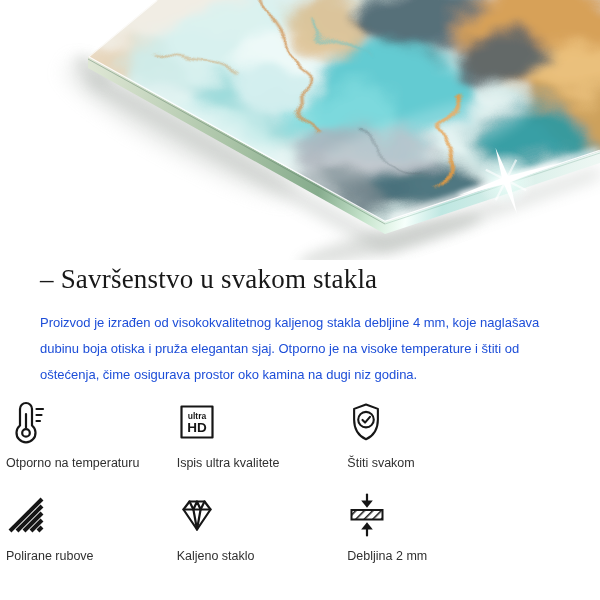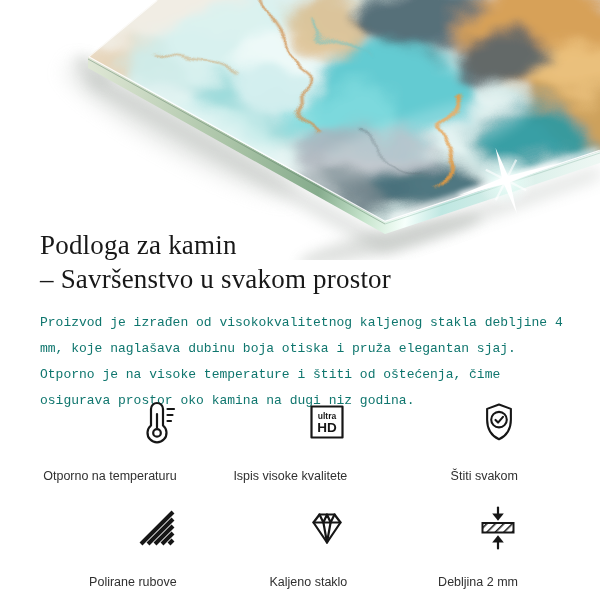--- a/index.html
+++ b/index.html
@@ -24,39 +24,38 @@
     font-weight:400;
     font-size:27px;
     line-height:34px;
     color:#181818;
     letter-spacing:.2px;
   }
   .content p{
     margin:14px 0 0 0;
     font-size:13px;
     line-height:26px;
-    color:#0f766e;
-    font-family:Liberation Mono, monospace;
+    color:#1d4ed8;
   }
   
   .features{
     position:absolute;left:6px;top:399px;width:512px;
     display:grid;
     grid-template-columns:repeat(3,1fr);
     row-gap:22px;
   }
   .feature{
-    display:flex;flex-direction:column;align-items:flex-end;
+    display:flex;flex-direction:column;align-items:flex-start;
   }
   .icon-box{
     height:46px;display:flex;align-items:center;justify-content:center;
   }
   .icon-box svg{display:block;}
   .feature-label{
-    margin-top:24px;
+    margin-top:11px;
     font-size:12.5px;
     color:#303030;
     white-space:nowrap;
   }
   .ic{stroke:#161616;fill:none;stroke-width:2.2;stroke-linecap:round;stroke-linejoin:round;}
   .ic-fill{fill:#161616;stroke:none;}
   .hd-small{font-family:"Liberation Sans",sans-serif;font-weight:700;font-size:8.5px;fill:#161616;}
   .hd-big{font-family:"Liberation Sans",sans-serif;font-weight:700;font-size:13.5px;fill:#161616;}
 </style>
 </head>
@@ -163,22 +162,22 @@
       <circle r="30" fill="url(#glow)" opacity="0.95"></circle>
       <path d="M-50,0 L-3.2,-3.2 L0,-34 L3.2,-3.2 L52,0 L3.2,3.4 L0,36 L-3.2,3.4 Z" fill="#ffffff" opacity="0.97"></path>
       <path d="M-16,-16 L16,16 M16,-16 L-16,16" stroke="#ffffff" stroke-width="2.2" opacity="0.6" fill="none"></path>
       <circle r="2.5" fill="#ffffff"></circle>
     </g>
   </svg>
 </div>
 
 <div class="content">
   <h1>
-    <span>Podloga za kamin</span><br>
-    <span>– Savršenstvo u svakom prostor</span>
+    <br>
+    <span>– Savršenstvo u svakom stakla</span>
   </h1>
   <p>Proizvod je izrađen od visokokvalitetnog kaljenog stakla debljine 4 mm, koje naglašava dubinu boja otiska i pruža elegantan sjaj. Otporno je na visoke temperature i štiti od oštećenja, čime osigurava prostor oko kamina na dugi niz godina.</p>
 </div>
 
 <section class="features">
 
   <div class="feature">
     <div class="icon-box">
       <svg width="40" height="46" viewBox="0 0 40 44">
         <path class="ic" d="M14 9 a6 6 0 0 1 12 0 V 25.5 a9.5 9.5 0 1 1 -12 0 Z"></path>
@@ -192,21 +191,21 @@
 
   <div class="feature">
     <div class="icon-box">
       <svg width="40" height="40" viewBox="0 0 40 40">
         <rect class="ic" stroke-width="2.6" x="4.5" y="4.5" width="31" height="31"></rect>
         <text class="hd-small" x="20" y="16.5" text-anchor="middle">ultra</text>
         <text class="hd-big" x="20" y="30" text-anchor="middle">HD</text>
       </svg>
     </div>
 
-    <span class="feature-label">Ispis visoke kvalitete</span>
+    <span class="feature-label">Ispis ultra kvalitete</span>
   </div>
 
   <div class="feature">
     <div class="icon-box">
       <svg width="38" height="44" viewBox="0 0 40 44">
         <path class="ic" stroke-width="2.3" d="M20 3.5 L32.5 8.2 V 19.5 C32.5 29.8 27.4 36.6 20 40.2 C12.6 36.6 7.5 29.8 7.5 19.5 V 8.2 Z"></path>
         <circle class="ic" stroke-width="2.2" cx="20" cy="19.5" r="8.2"></circle>
         <path class="ic" stroke-width="2.2" d="M16.3 19.8 l2.7 2.8 l5.2 -6"></path>
       </svg>
     </div>

